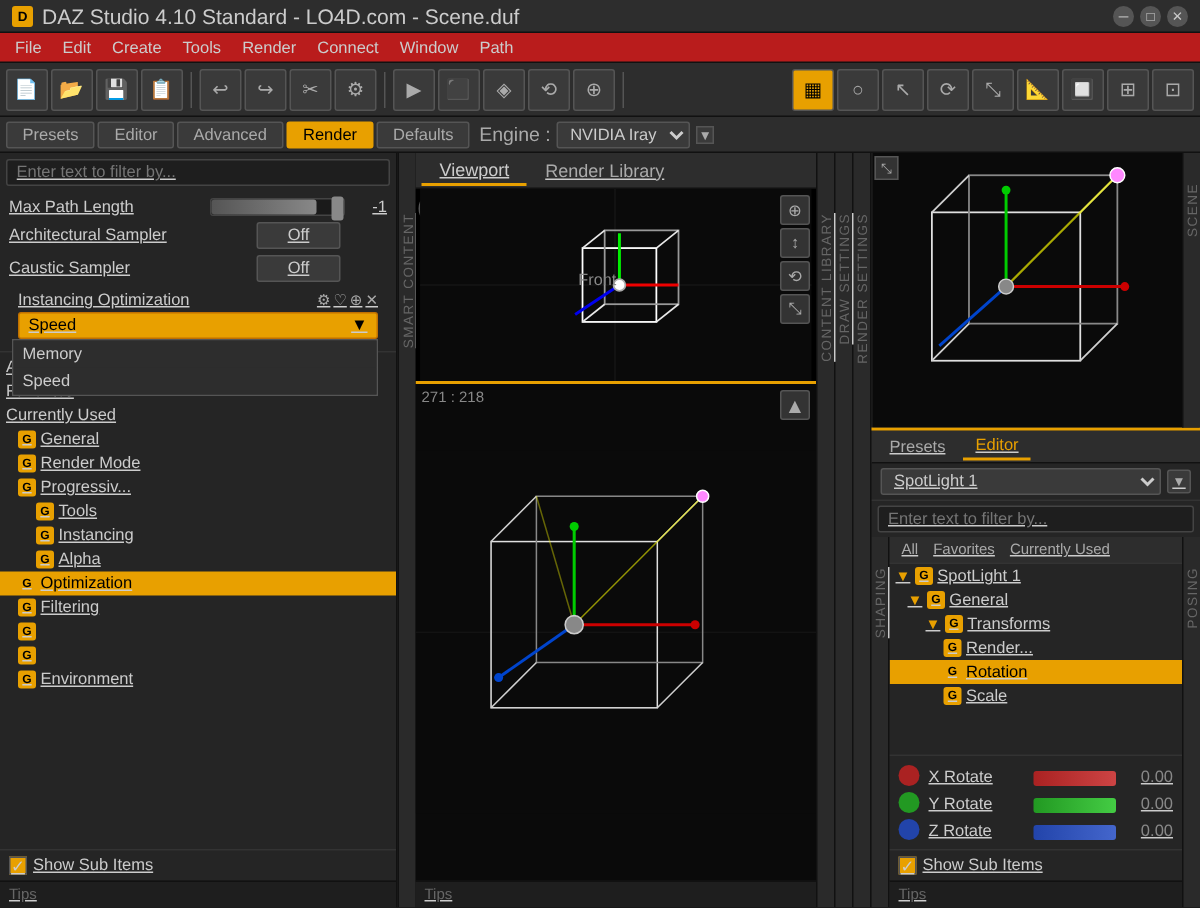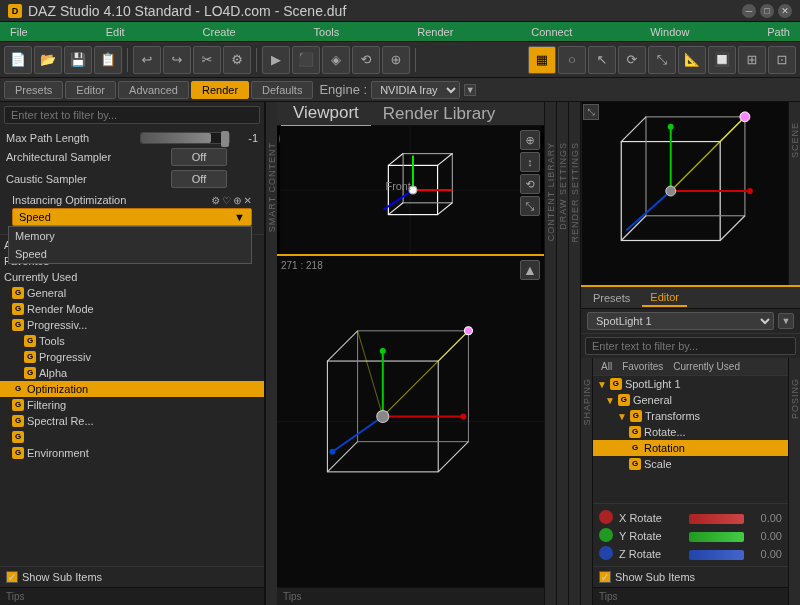--- a/index.html
+++ b/index.html
@@ -10,38 +10,38 @@
     #titlebar-left { display: flex; align-items: center; gap: 6px; }
     #titlebar-icon { width: 14px; height: 14px; background: #e8a000; border-radius: 2px; font-size: 9px; display: flex; align-items: center; justify-content: center; color: #000; font-weight: bold; }
     #titlebar-title { font-size: 14px; color: #ccc; }
     #titlebar-controls { display: flex; gap: 4px; }
     .tb-btn { width: 14px; height: 14px; border-radius: 50%; display: flex; align-items: center; justify-content: center; font-size: 9px; cursor: pointer; }
     .tb-min { background: #555; color: #ccc; }
     .tb-max { background: #555; color: #ccc; }
     .tb-close { background: #555; color: #ccc; }
 
     
-    #menubar { background: #15803d; height: 20px; display: flex; align-items: center; padding: 0 4px; border-bottom: 1px solid #111; gap: 2px; justify-content: space-between; }
+    #menubar { background: #b91c1c; height: 20px; display: flex; align-items: center; padding: 0 4px; border-bottom: 1px solid #111; gap: 2px; }
     .menu-item { padding: 2px 6px; font-size: 11px; color: #ccc; cursor: pointer; }
 
     
     #toolbar { background: #2d2d2d; height: 36px; display: flex; align-items: center; padding: 0 4px; border-bottom: 1px solid #111; gap: 2px; }
     .tool-btn { width: 28px; height: 28px; background: #3a3a3a; border: 1px solid #555; border-radius: 2px; display: flex; align-items: center; justify-content: center; cursor: pointer; color: #aaa; font-size: 13px; }
     .tool-sep { width: 1px; height: 24px; background: #555; margin: 0 3px; }
     .tool-btn-active { background: #e8a000; color: #000; }
 
     
     #toolbar2 { background: #2d2d2d; height: 24px; display: flex; align-items: center; padding: 0 4px; border-bottom: 1px solid #111; gap: 2px; }
     .tab-btn { padding: 2px 10px; font-size: 11px; color: #aaa; background: #3a3a3a; border: 1px solid #555; border-radius: 2px; cursor: pointer; }
     .tab-btn-active { background: #e8a000; color: #000; border-color: #e8a000; }
     .engine-label { font-size: 13px; color: #aaa; margin-left: 4px; }
     .engine-select { background: #3a3a3a; border: 1px solid #555; color: #ccc; font-size: 11px; padding: 1px 4px; border-radius: 2px; margin-left: 2px; }
 
     
-    #main { display: flex; height: calc(605px - 22px - 20px - 36px - 24px); }
+    #main { display: flex; height: calc(605px - 22px - 20px - 36px - 24px); text-decoration: underline; }
 
     
     #left-panel { width: 265px; display: flex; flex-direction: column; background: #252525; border-right: 1px solid #111; position: relative; }
     #left-panel-inner { flex: 1; overflow: hidden; display: flex; flex-direction: column; }
 
     
     .search-box { background: #1e1e1e; border: 1px solid #444; color: #ccc; font-size: 11px; padding: 2px 6px; width: calc(100% - 8px); margin: 4px; border-radius: 2px; }
 
     
     .tree-container { flex: 1; overflow-y: auto; padding: 2px 0; }
@@ -72,21 +72,21 @@
     .checkbox-checked { background: #e8a000; }
 
     
     .tips-bar { background: #1e1e1e; height: 18px; border-top: 1px solid #111; display: flex; align-items: center; padding: 0 6px; font-size: 10px; color: #666; }
 
     
     #center-area { flex: 1; display: flex; flex-direction: column; background: #1a1a1a; overflow: hidden; }
 
     
     #viewport-tabs { background: #2d2d2d; height: 24px; display: flex; align-items: center; padding: 0 4px; border-bottom: 1px solid #111; }
-    .vp-tab { padding: 2px 12px; font-size: 17px; color: #aaa; cursor: pointer; }
+    .vp-tab { padding: 2px 12px; font-size: 12px; color: #aaa; cursor: pointer; }
     .vp-tab-active { color: #ccc; border-bottom: 2px solid #e8a000; }
 
     
     #viewport-area { flex: 1; position: relative; display: flex; flex-direction: column; }
 
     
     #top-viewport { height: 130px; background: #000; position: relative; border-bottom: 2px solid #e8a000; display: flex; align-items: center; justify-content: center; }
     .vp-label { position: absolute; top: 4px; left: 60px; background: #333; padding: 1px 6px; font-size: 10px; color: #ccc; border-radius: 2px; display: flex; align-items: center; gap: 4px; }
     .vp-controls-right { position: absolute; right: 4px; top: 4px; display: flex; flex-direction: column; gap: 2px; }
     .vp-ctrl-btn { width: 20px; height: 20px; background: #333; border: 1px solid #555; border-radius: 2px; display: flex; align-items: center; justify-content: center; color: #aaa; font-size: 11px; cursor: pointer; }
@@ -275,37 +275,36 @@
         <div class="tree-item tree-indent1">
           <span class="g-icon">G</span>
           <span class="tree-label">Progressiv...</span>
         </div>
         <div class="tree-item tree-indent2">
           <span class="g-icon">G</span>
           <span class="tree-label">Tools</span>
         </div>
         <div class="tree-item tree-indent2">
           <span class="g-icon">G</span>
-          <span class="tree-label">Progressiv</span>
+          <span class="tree-label">Instancing</span>
         </div>
         <div class="tree-item tree-indent2">
           <span class="g-icon">G</span>
           <span class="tree-label">Alpha</span>
         </div>
         <div class="tree-item tree-indent1 tree-item-selected">
           <span class="g-icon">G</span>
           <span class="tree-label">Optimization</span>
         </div>
         <div class="tree-item tree-indent1">
           <span class="g-icon">G</span>
           <span class="tree-label">Filtering</span>
         </div>
         <div class="tree-item tree-indent1">
           <span class="g-icon">G</span>
-          <span class="tree-label">Spectral Re...</span>
         </div>
         <div class="tree-item tree-indent1">
           <span class="g-icon">G</span>
         </div>
         <div class="tree-item tree-indent1">
           <span class="g-icon">G</span>
           <span class="tree-label">Environment</span>
         </div>
       </div>
     </div>
@@ -518,21 +517,21 @@
               <span class="g-icon">G</span>
               <span class="tree-label">General</span>
             </div>
             <div class="tree-item tree-indent2">
               <span style="color:#e8a000;font-size:10px;margin-right:3px;">▼</span>
               <span class="g-icon">G</span>
               <span class="tree-label">Transforms</span>
             </div>
             <div class="tree-item tree-indent3">
               <span class="g-icon">G</span>
-              <span class="tree-label">Rotate...</span>
+              <span class="tree-label">Render...</span>
             </div>
             <div class="tree-item tree-indent3 tree-item-selected">
               <span class="g-icon">G</span>
               <span class="tree-label">Rotation</span>
             </div>
             <div class="tree-item tree-indent3">
               <span class="g-icon">G</span>
               <span class="tree-label">Scale</span>
             </div>
           </div>

